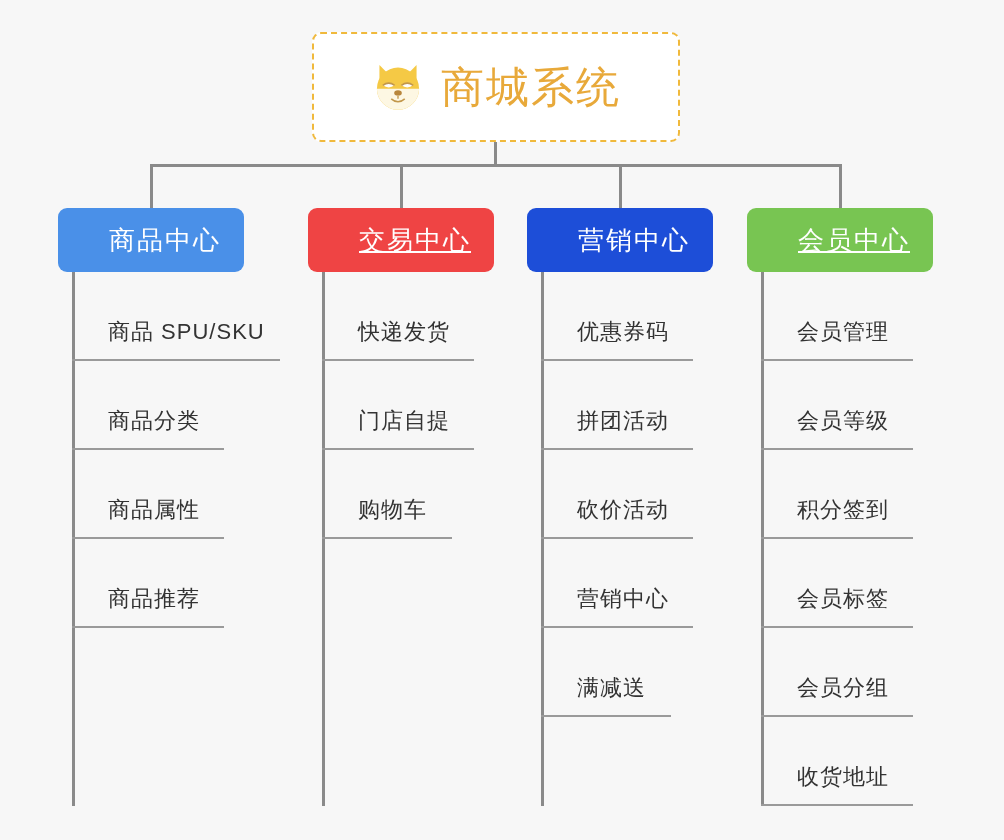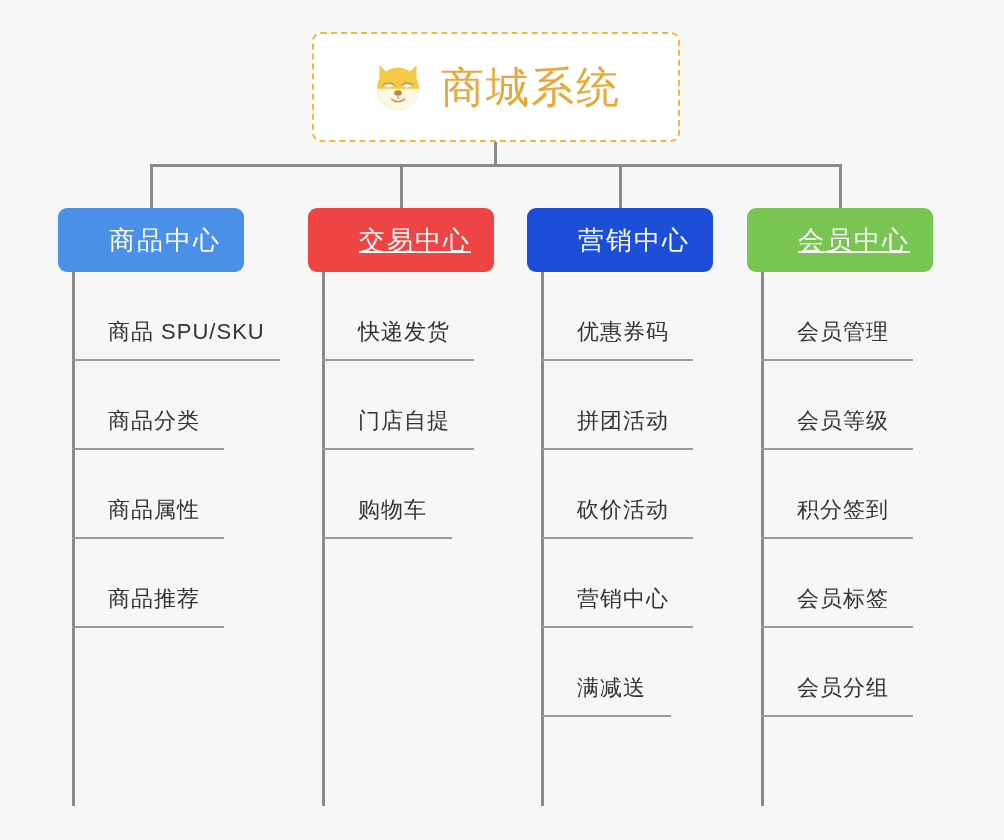--- a/index.html
+++ b/index.html
@@ -251,16 +251,20 @@
         <span class="leaf-rule" style="width: 152px;"></span>
       </div>
       <div class="leaf">
         <span class="leaf-label">会员标签</span>
         <span class="leaf-rule" style="width: 152px;"></span>
       </div>
       <div class="leaf">
         <span class="leaf-label">会员分组</span>
         <span class="leaf-rule" style="width: 152px;"></span>
       </div>
+      <div class="leaf">
+        <span class="leaf-label">收货地址</span>
+        <span class="leaf-rule" style="width: 152px;"></span>
+      </div>
     </div>
   </div>
 
 </div>
 
 </body></html>

